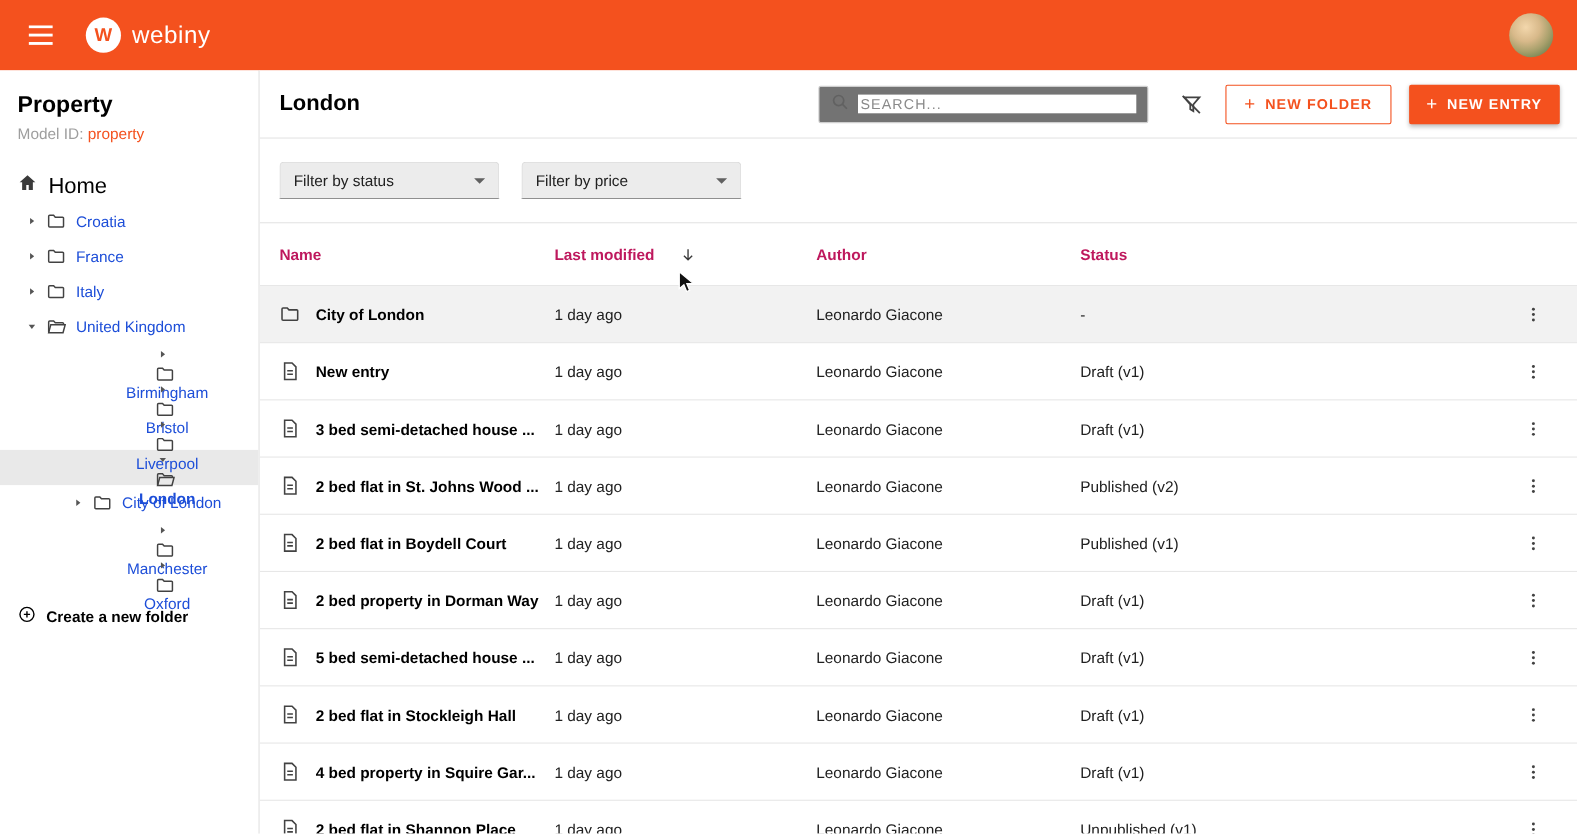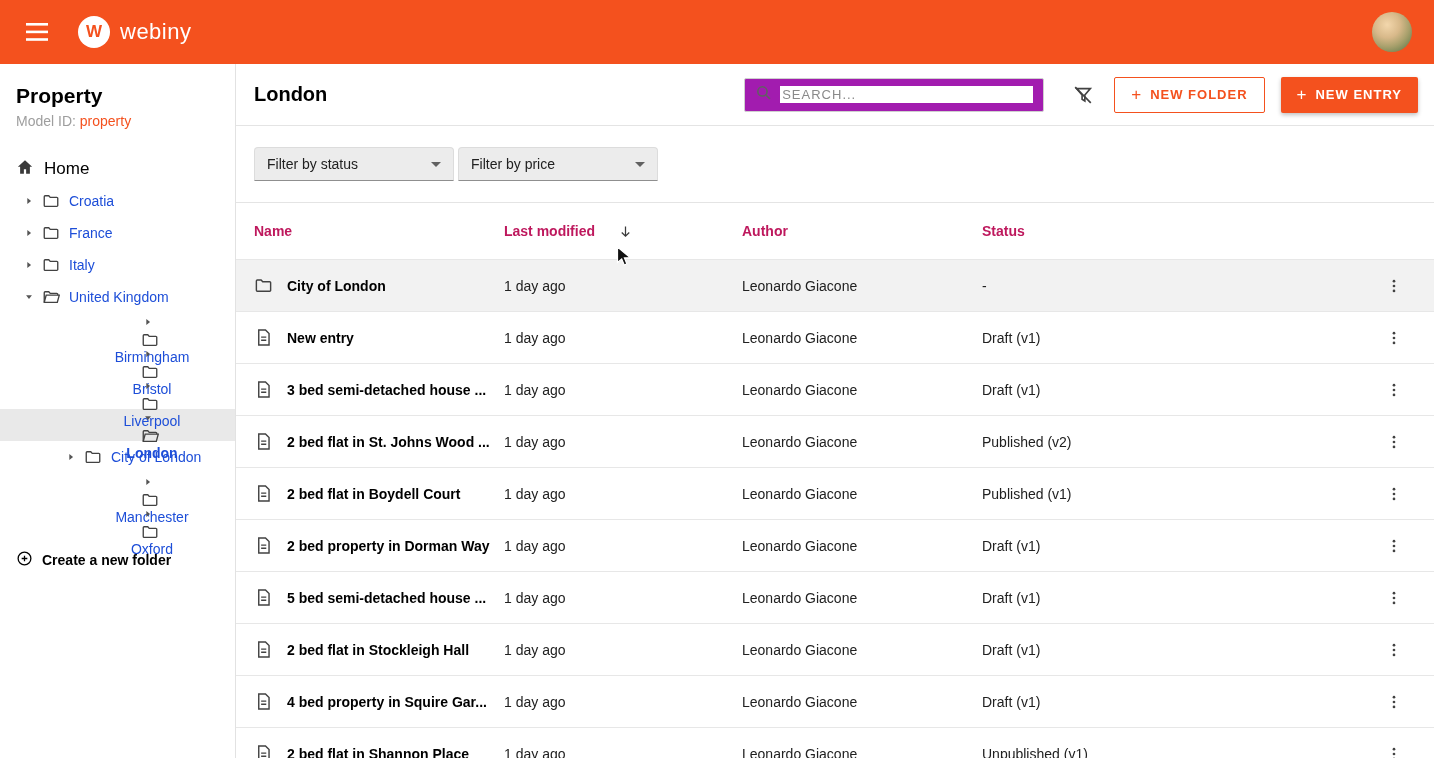--- a/index.html
+++ b/index.html
@@ -33,21 +33,21 @@
   .body-row { display: flex; height: 694px; }
 
   
   .sidebar { width: 235px; flex-shrink: 0; padding-top: 20px; background: #fff; }
   .sidebar-head { padding: 0 16px; }
   .sidebar-title { font-size: 21px; font-weight: 700; color: #000; }
   .model-id { margin-top: 5px; font-size: 14px; color: #9e9e9e; }
   .model-id .val { color: var(--accent); }
   .home-item {
     margin-top: 24px; height: 32px; display: flex; align-items: center;
-    gap: 10px; padding-left: 16px; font-size: 17px; cursor: pointer; color: #000;
+    gap: 10px; padding-left: 16px; font-size: 20px; cursor: pointer; color: #000;
   }
   .tree-item { height: 32px; display: flex; align-items: center; font-size: 14px; cursor: pointer; color: #1d4ed8; }
   .caret { width: 18px; height: 18px; display: flex; align-items: center; justify-content: center; flex-shrink: 0; }
   .caret svg { width: 10px; height: 10px; }
   .expanded .caret svg { transform: rotate(90deg); }
   .ticon svg { width: 18px; height: 18px; display: block; margin-left: 4px; }
   .tree-label { margin-left: 9px; white-space: nowrap; }
   .level-1 { padding-left: 20px; }
   .level-2 { padding-left: 60px; flex-direction: column; }
   .level-3 { padding-left: 62px; }
@@ -64,37 +64,37 @@
     display: flex; flex-direction: column; overflow: hidden;
   }
   .content-header {
     height: 62px; flex-shrink: 0; display: flex; align-items: center;
     padding: 0 16px 0 18px; border-bottom: 1px solid #e4e4e4;
   }
   .page-title { font-size: 20px; font-weight: 700; color: #000; }
   .header-actions { margin-left: auto; display: flex; align-items: center; gap: 16px; }
   .search-box {
     width: 300px; height: 34px; border: 1px solid #cfcfcf; border-radius: 2px;
-    display: flex; align-items: center; padding: 0 10px; gap: 8px; background: #a21caf; margin-right: 8px;
+    display: flex; align-items: center; padding: 0 10px; gap: 8px; background: #737373; margin-right: 8px;
   }
   .search-box input {
     border: 0; outline: 0; flex: 1; font-size: 13px; letter-spacing: 1px;
     color: #424242; font-family: inherit; min-width: 0;
   }
   .search-box input::placeholder { color: #8a8a8a; }
   .icon-btn { background: none; border: 0; padding: 4px; cursor: pointer; display: flex; }
   .btn {
     height: 36px; border-radius: 2px; font-size: 13px; font-weight: 600; letter-spacing: 1px;
     display: flex; align-items: center; gap: 8px; padding: 0 16px; cursor: pointer; font-family: inherit;
   }
   .btn .plus { font-size: 17px; font-weight: 400; line-height: 1; }
   .btn-outline { background: #fff; border: 1px solid var(--accent); color: var(--accent); }
   .btn-filled { background: var(--accent); border: 0; color: #fff; box-shadow: 0 2px 4px rgba(0,0,0,.25); }
 
-  .filters-bar { padding: 21px 18px; display: flex; gap: 4px; border-bottom: 1px solid #e4e4e4; flex-shrink: 0; }
+  .filters-bar { padding: 21px 18px; display: flex; gap: 20px; border-bottom: 1px solid #e4e4e4; flex-shrink: 0; }
   .select {
     width: 200px; height: 34px; background: #ececec; border: 1px solid #dcdcdc;
     border-bottom: 1px solid #8f8f8f; border-radius: 4px 4px 0 0;
     display: flex; align-items: center; padding: 0 12px; font-size: 14px; color: #212121; cursor: pointer;
   }
   .sel-caret {
     margin-left: auto; width: 0; height: 0;
     border-left: 5px solid transparent; border-right: 5px solid transparent; border-top: 5px solid #616161;
   }
 

